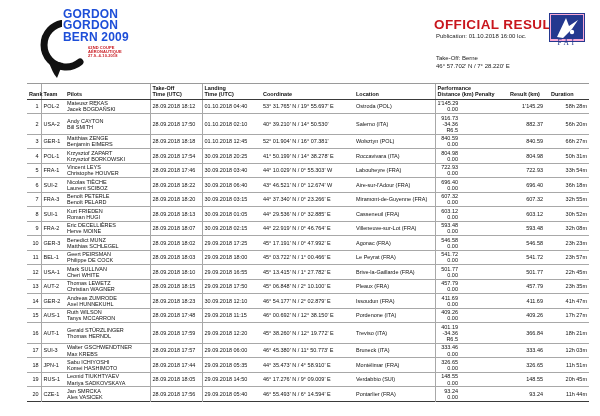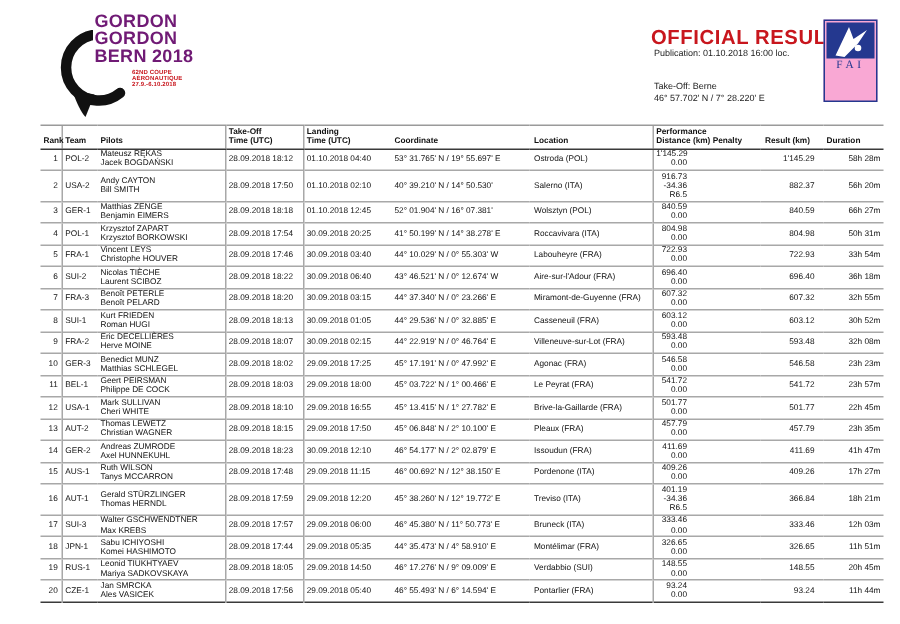--- a/index.html
+++ b/index.html
@@ -10,21 +10,21 @@
   
   .logo{position:absolute;left:28px;top:6px;width:130px;height:72px;}
   .logo svg{position:absolute;left:6px;top:14px;}
   .logo-text{position:absolute;left:34px;top:3px;background:#fff;padding:0 1px;
     font-weight:bold;font-size:12px;line-height:11.3px;letter-spacing:.2px;}
   .logo-sub{position:absolute;left:60px;top:40px;font-weight:bold;
     font-size:4px;line-height:4.2px;letter-spacing:.1px;}
   .title{position:absolute;left:434px;top:17px;font-size:13.5px;font-weight:bold;letter-spacing:.4px;}
   .pub{position:absolute;left:436px;top:33px;font-size:6px;color:#222;}
   .takeoff-info{position:absolute;left:436px;top:55px;font-size:6px;line-height:7.5px;color:#222;}
-  .fai{position:absolute;left:549px;top:13px;width:36px;height:55px;border:1px solid #24388f;background:#f9a8d4;padding:1px;box-sizing:border-box;}
+  .fai{position:absolute;left:549px;top:13px;width:36px;height:29px;border:1px solid #24388f;background:#f9a8d4;padding:1px;box-sizing:border-box;}
   .fai-top{height:24px;background:#24388f;position:relative;overflow:hidden;}
   .fai-label{height:8px;text-align:center;font-family:"Liberation Serif", serif;
     font-size:7.5px;line-height:8.5px;letter-spacing:2.5px;color:#24388f;}
   
   table.results{position:absolute;left:27px;top:83px;width:562px;border-collapse:collapse;
     table-layout:fixed;font-size:5.5px;color:#111;}
   .results thead th{font-weight:bold;vertical-align:bottom;text-align:left;
     padding:1px 2px;line-height:6.3px;border-top:1px solid #9a9a9a;border-bottom:1.8px solid #3a3a3a;}
   .results td{padding:.5px 2px;height:12.5px;vertical-align:middle;line-height:6.2px;}
   .results tbody tr{border-bottom:1px solid #a8a8a8;}
@@ -40,24 +40,24 @@
   th.h-dur{text-align:right;padding-right:2px !important;}
 </style>
 </head>
 <body>
 
 <div class="logo">
   <svg width="58" height="58" viewBox="0 0 58 58" aria-hidden="true">
     <path d="M46 8 A22 22 0 1 0 46 42" fill="none" stroke="#111" stroke-width="7" stroke-linecap="round"></path>
     <path d="M14 40 Q19 54 23 58 L29 43 Z" fill="#111"></path>
   </svg>
-  <div class="logo-text" style="color:#701a75;">
+  <div class="logo-text" style="color:#1d4ed8;">
     <div>GORDON</div>
     <div>GORDON</div>
-    <div>BERN 2018</div>
+    <div>BERN 2009</div>
   </div>
   <div class="logo-sub" style="color:#c8161d;">
     <div>62ND COUPE</div>
     <div>AÉRONAUTIQUE</div>
     <div>27.9.-6.10.2018</div>
   </div>
 </div>
 
 <div class="title" style="color:#c8161d;">OFFICIAL RESULTS</div>
 <div class="pub">Publication: 01.10.2018 16:00 loc.</div>

